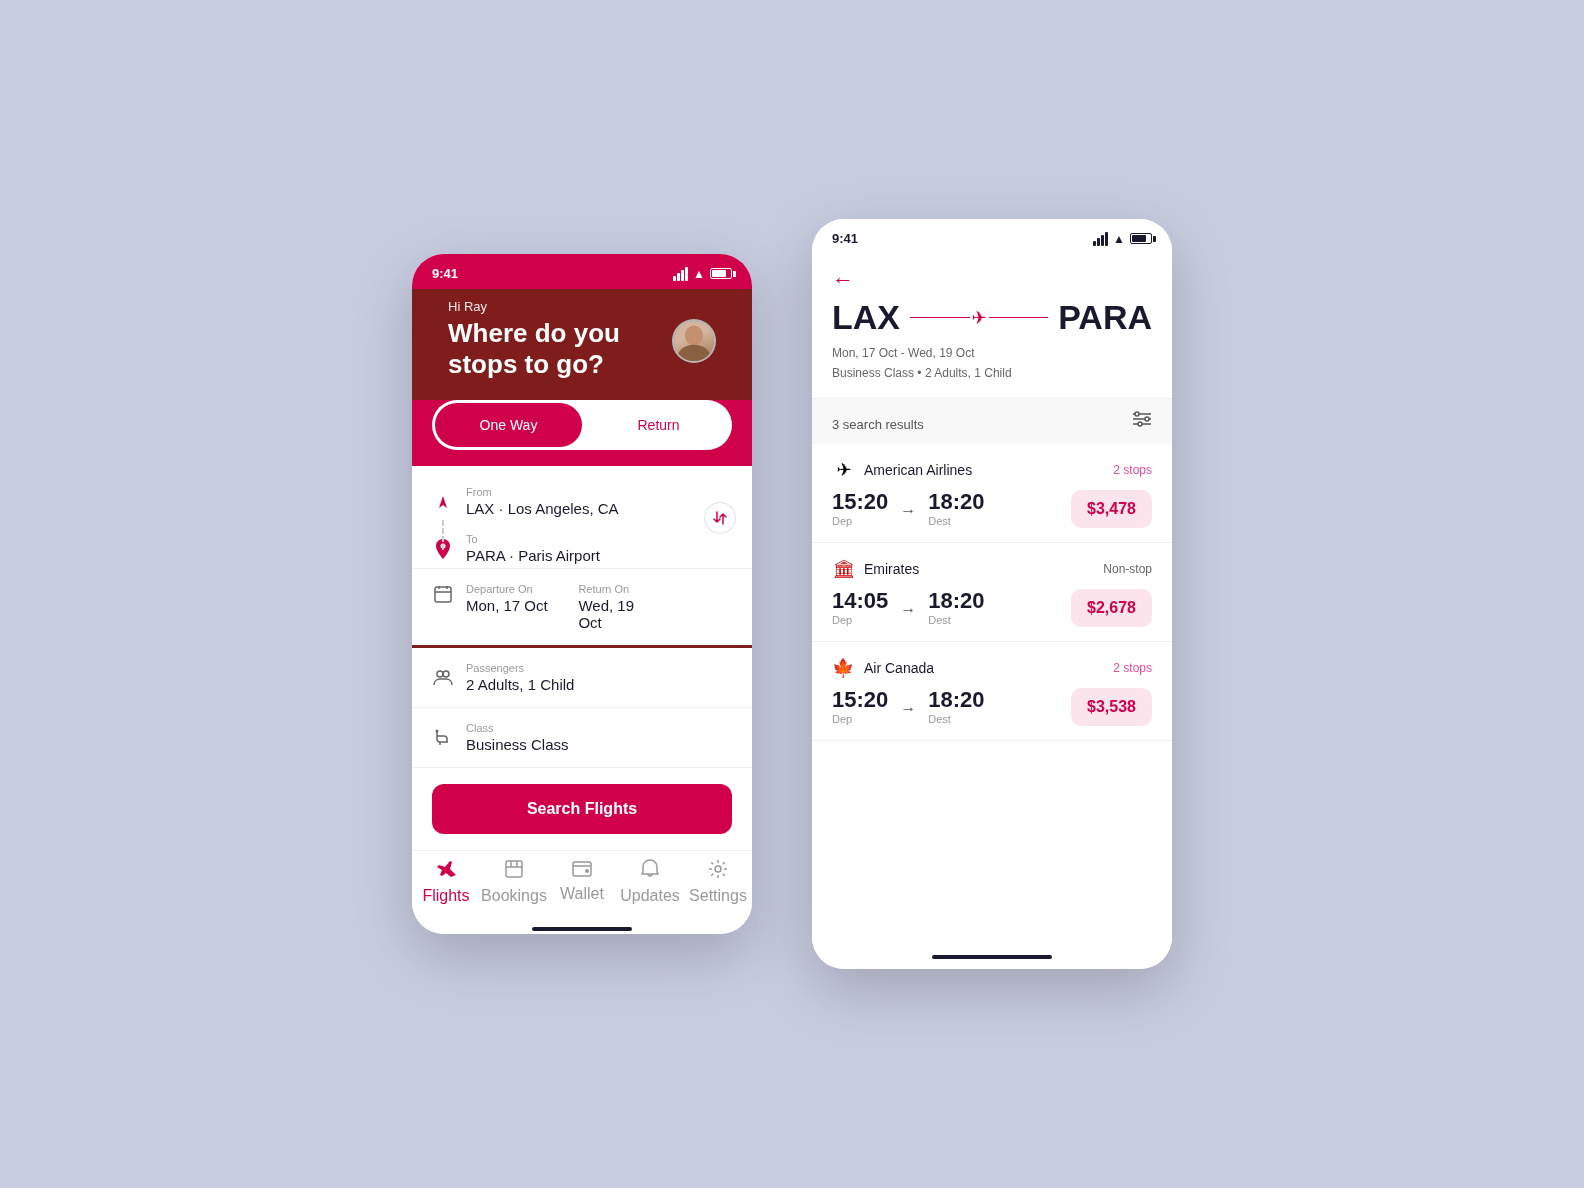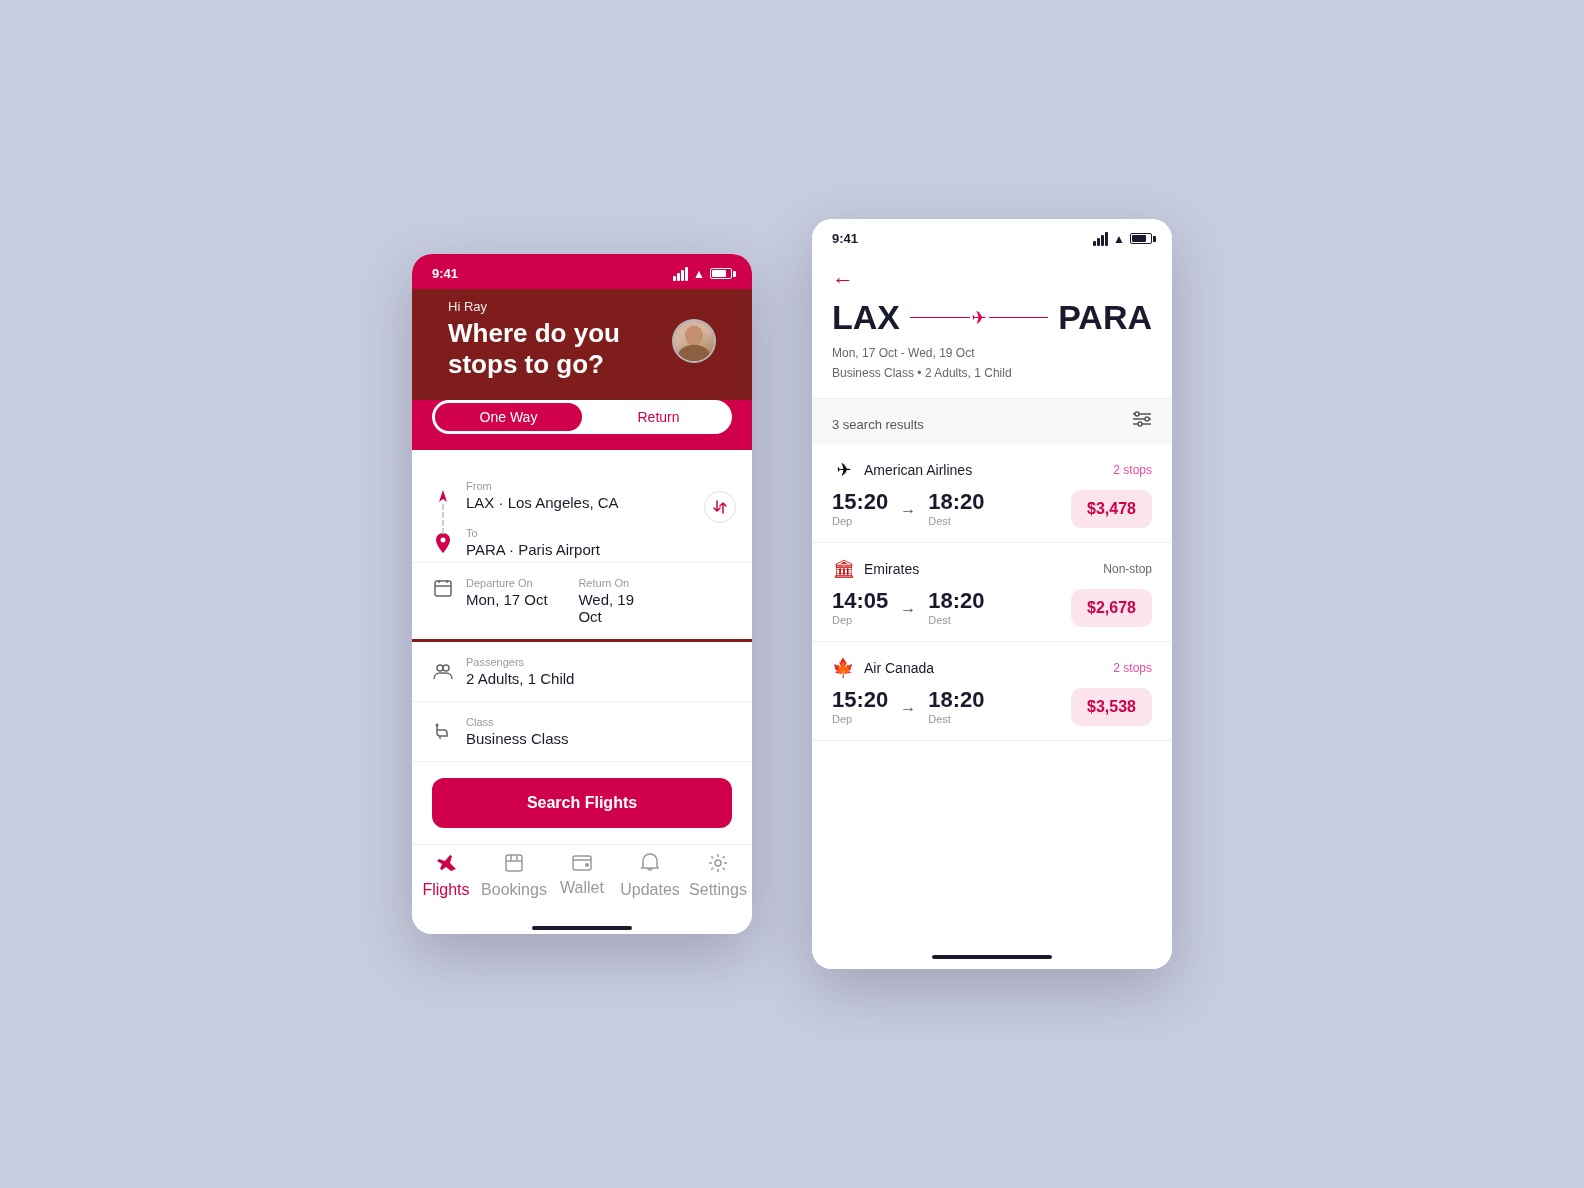--- a/index.html
+++ b/index.html
@@ -9,21 +9,21 @@
       background: #c8cce0;
       display: flex;
       align-items: center;
       justify-content: center;
       gap: 60px;
       font-family: -apple-system, BlinkMacSystemFont, 'Segoe UI', sans-serif;
     }
 
     
     .phone {
-      border-radius: 20px;
+      border-radius: 32px;
       overflow: hidden;
       box-shadow: 0 20px 60px rgba(0,0,0,0.2);
       position: relative;
     }
 
     
     .phone-left {
       width: 340px;
       height: 680px;
       background: #f5f5f7;
@@ -90,21 +90,21 @@
 
     .toggle-row {
       background: #D0004B;
       padding: 0 20px 16px;
     }
     .toggle {
       display: flex;
       background: white;
       border-radius: 25px;
       overflow: hidden;
-      height: 34px;
+      height: 50px;
     }
     .toggle-option {
       flex: 1;
       display: flex;
       align-items: center;
       justify-content: center;
       font-size: 14px;
       font-weight: 500;
       cursor: pointer;
     }
@@ -185,21 +185,21 @@
     .dashed-line {
       position: absolute;
       left: 30px;
       top: 54px;
       width: 1px;
       height: 30px;
       border-left: 2px dashed #ccc;
     }
 
     .from-section {
-      padding: 30px 20px 8px;
+      padding: 20px 20px 8px;
       display: flex;
       align-items: center;
       gap: 12px;
     }
     .to-section {
       padding: 8px 20px 4px;
       display: flex;
       align-items: center;
       gap: 12px;
       border-bottom: 1px solid #f0f0f0;

